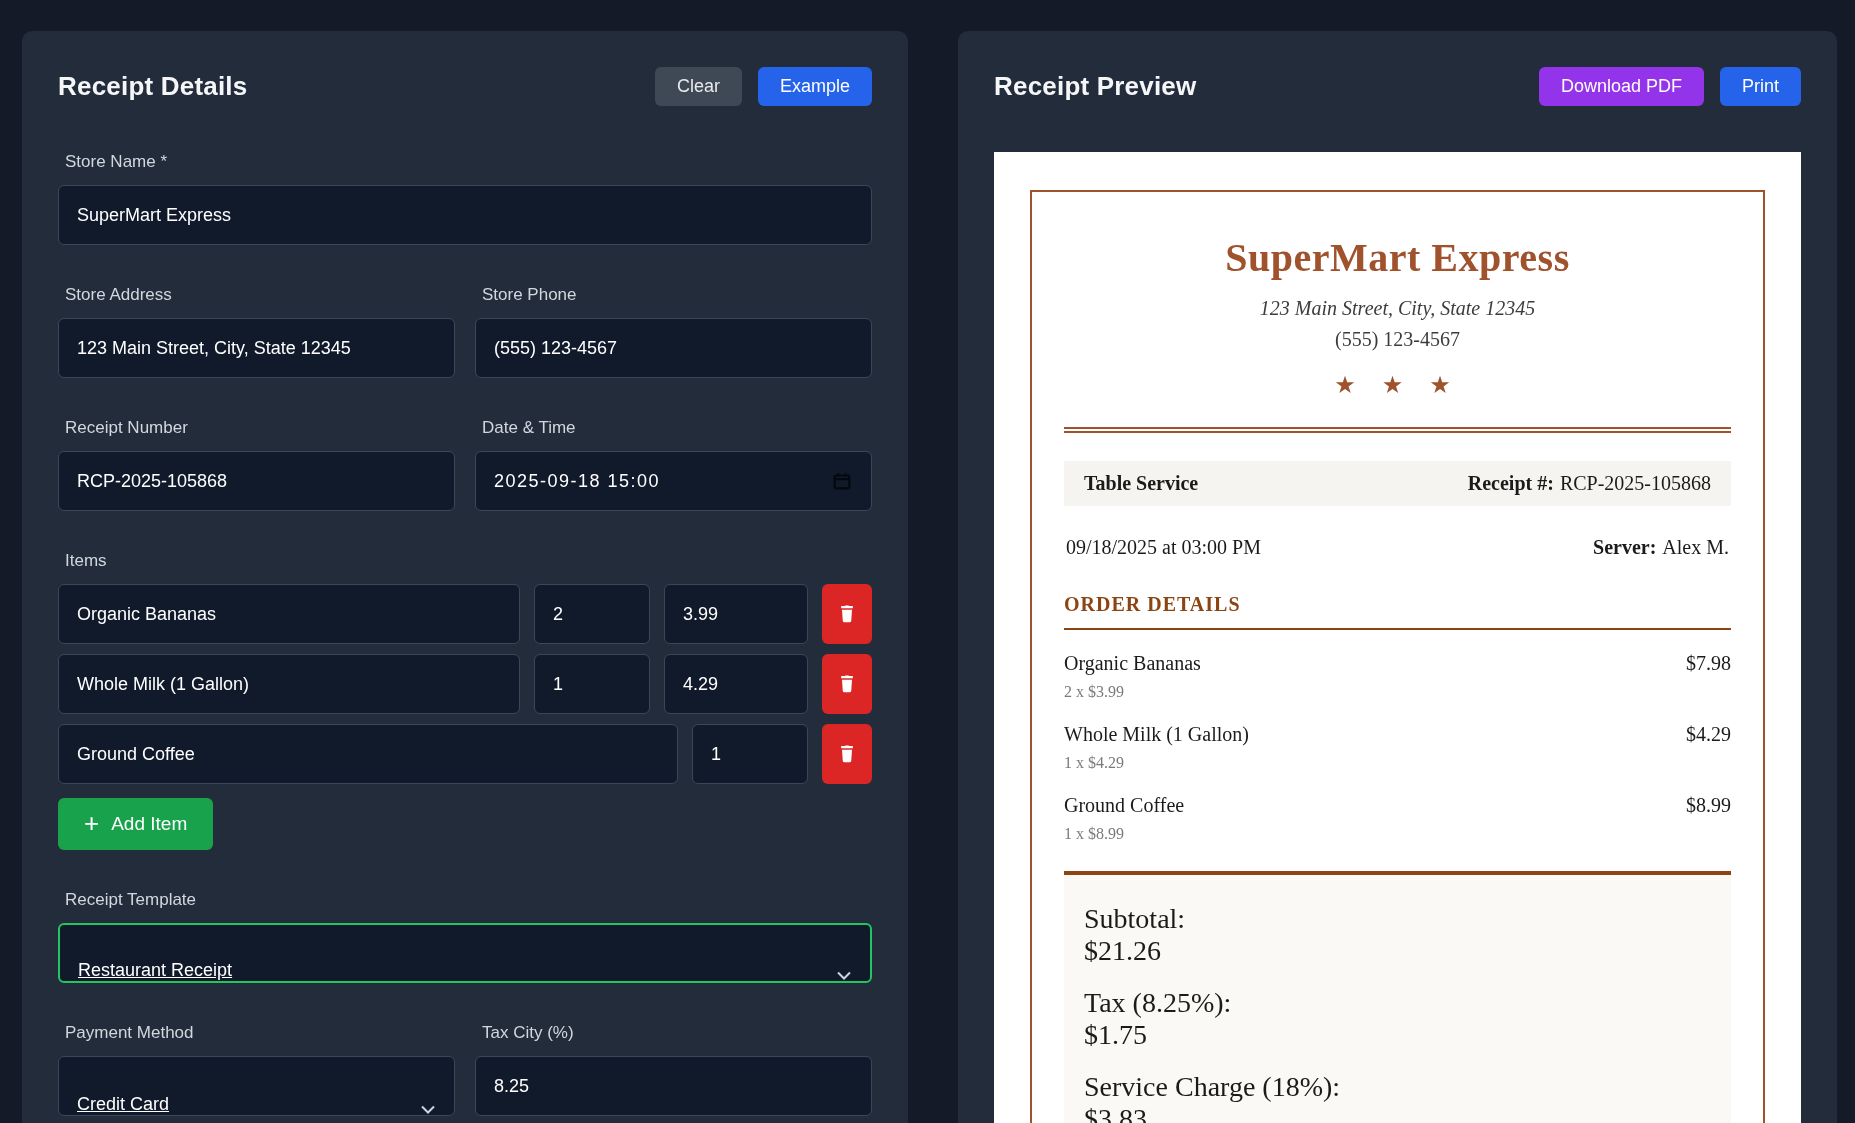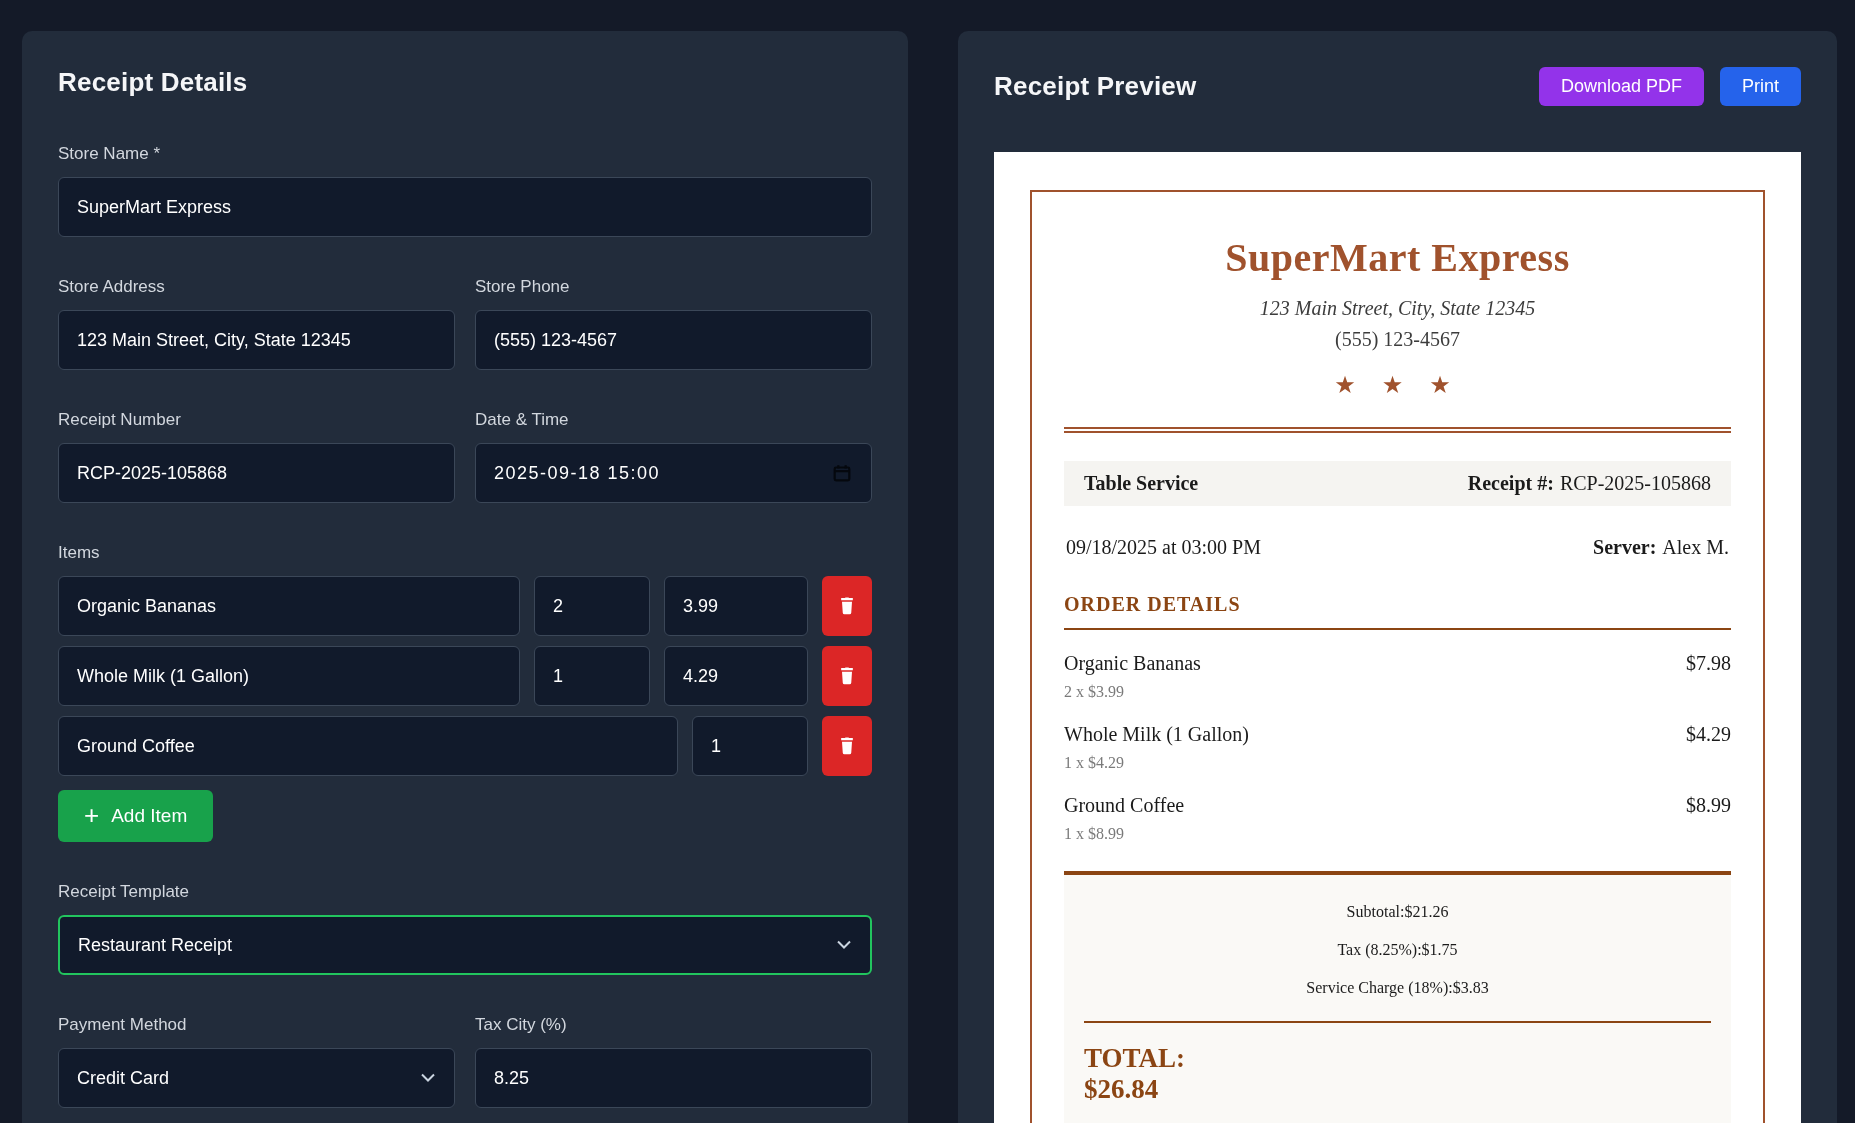--- a/index.html
+++ b/index.html
@@ -26,36 +26,37 @@
     font-size: 18px; padding: 9px 22px; color: #ffffff;
   }
   .btn-gray   { background: #3f4956; color: #e8eaed; }
   .btn-blue   { background: #2563eb; }
   .btn-purple { background: #9333ea; }
 
   
   .group { margin-top: 40px; }
   .group:first-of-type { margin-top: 0; }
   .two-col { display: grid; grid-template-columns: 1fr 1fr; gap: 20px; }
-  label { display: block; color: #d2d7de; font-size: 17px; margin-bottom: 13px; }
+  label { display: block; color: #d2d7de; font-size: 17px; margin-bottom: 13px; margin-left: 7px; }
   .input {
     width: 100%; height: 60px; background: #111a2b;
     border: 1px solid #3b4758; border-radius: 6px;
     color: #ffffff; font-size: 18px; padding: 0 18px;
     font-family: "Liberation Sans", sans-serif;
   }
   .date-wrap { display: flex; align-items: center; gap: 18px; }
   .date-wrap input {
     flex: 1; background: transparent; border: none; outline: none;
     color: #fff; font-size: 18px; letter-spacing: 1.5px;
     font-family: "Liberation Sans", sans-serif;
   }
   .select {
-    display: flex; align-items: center; justify-content: space-between;
+    display: flex; align-items: flex-end; justify-content: space-between;
     cursor: pointer;
+    text-decoration: underline;
   }
   .select-green { border: 2px solid #22c55e; }
 
   .item-row { display: flex; gap: 14px; margin-top: 10px; }
   .item-row:first-of-type { margin-top: 0; }
   .item-name  { flex: 1; }
   .item-qty   { width: 116px; }
   .item-price { width: 144px; }
   .del-btn {
     width: 50px; height: 60px; flex: 0 0 50px;
@@ -88,33 +89,37 @@
     display: flex; justify-content: space-between; font-size: 20px;
   }
   .r-info { margin-top: 30px; display: flex; justify-content: space-between; font-size: 20px; padding: 0 2px; }
   .lbl-b { font-weight: 700; margin-right: 6px; }
   .r-order-heading { margin-top: 34px; color: #8b4513; font-size: 20px; font-weight: 700; letter-spacing: 1px; }
   .r-underline { margin-top: 12px; border-top: 2px solid #8b4513; }
   .r-item { margin-top: 22px; }
   .r-item-row { display: flex; justify-content: space-between; font-size: 20px; }
   .r-item-sub { margin-top: 8px; font-size: 16px; color: #7a7a7a; }
   .r-totals { margin-top: 28px; border-top: 4px solid #8b4513; background: #faf9f6; padding: 28px 20px 30px; }
-  .t-row { display: flex; justify-content: center; font-size: 16px; margin-top: 20px; }
+  .t-row { display: flex; justify-content: flex-start; font-size: 28px; margin-top: 20px; flex-direction: column; }
   .t-row:first-child { margin-top: 0; }
   .t-divider { margin-top: 24px; border-top: 2px solid #8b4513; }
   .t-total { margin-top: 20px; display: flex; justify-content: space-between; font-size: 27px; font-weight: 700; color: #8b4513; flex-direction: column; }
 </style>
 </head>
 <body>
 
 <div class="page">
 
   <section class="panel panel-left">
     <div class="panel-head">
       <h1>Receipt Details</h1>
+      <div class="head-actions">
+        <button class="btn btn-gray">Clear</button>
+        <button class="btn btn-blue">Example</button>
+      </div>
     </div>
 
     <div class="group">
       <label>Store Name *</label>
       <input class="input" type="text" value="SuperMart Express" style="">
     </div>
 
     <div class="group two-col">
       <div>
         <label>Store Address</label>

